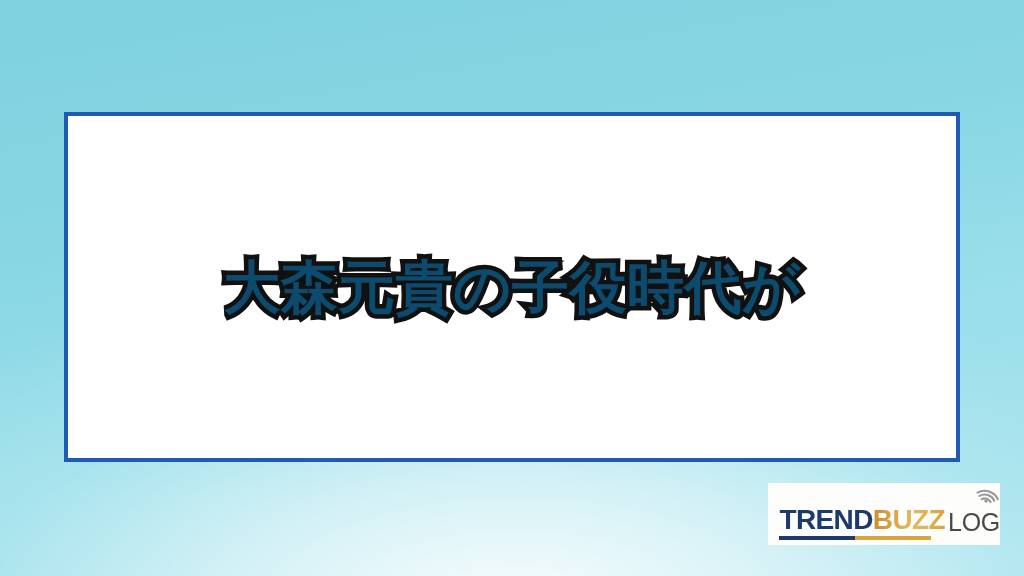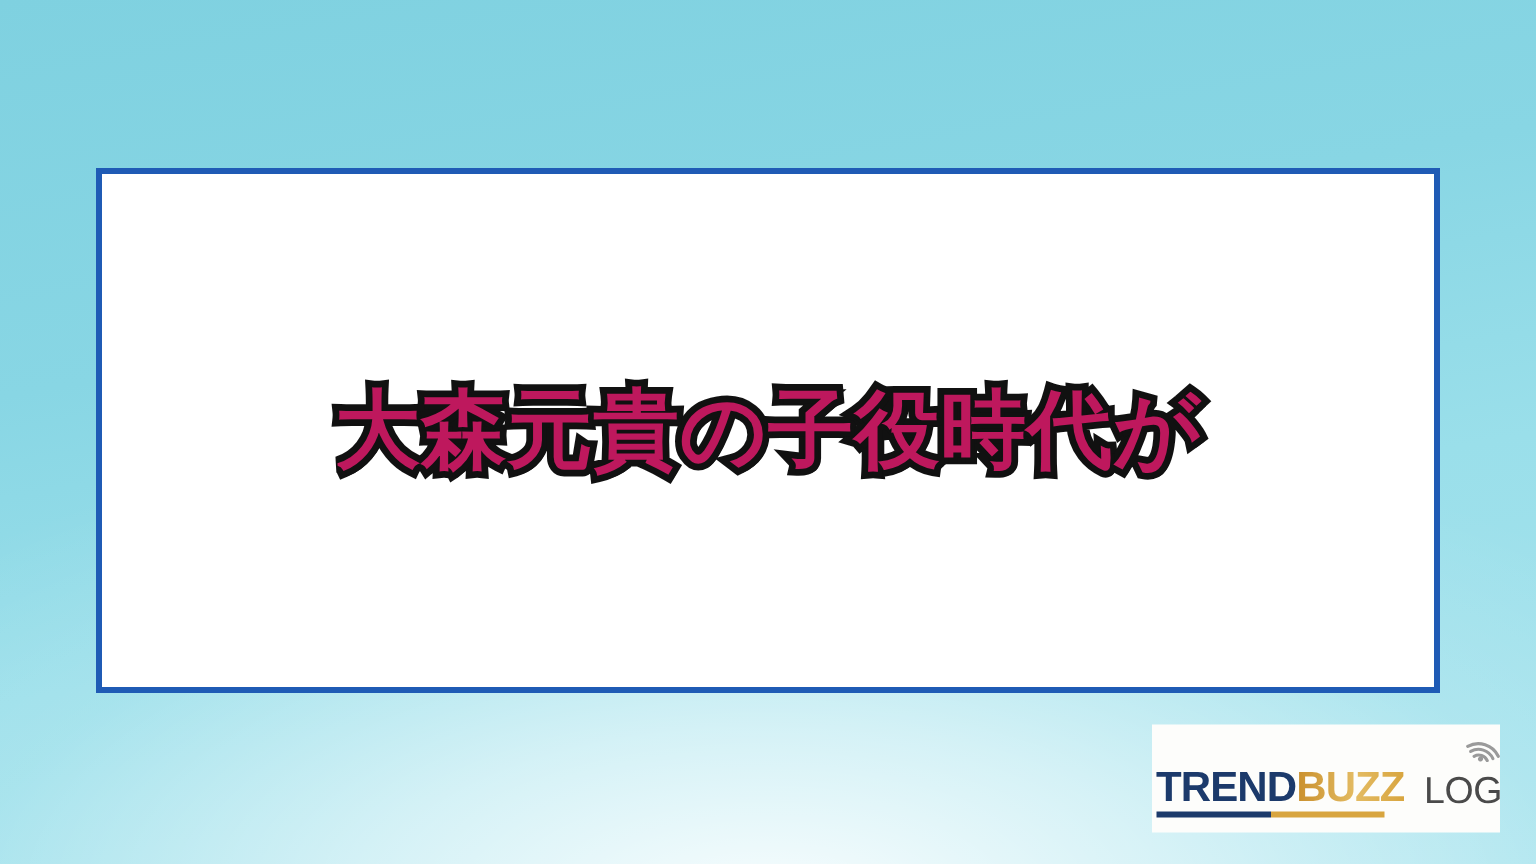--- a/index.html
+++ b/index.html
@@ -43,21 +43,21 @@
     justify-content: center;
   }
 
   #headline-text {
     text-align: center;
     line-height: 1.16;
     font-family: "DejaVu Sans", "Liberation Sans", sans-serif;
     font-weight: 700;
     font-size: 57px;
     letter-spacing: 0.5px;
-    color: #be185d;
+    color: #0c4a6e;
     -webkit-text-stroke: 9px #111111;
     paint-order: stroke fill;
     text-shadow:
       3px 3px 0 #111111,
       -1px -1px 0 #111111,
       0 3px 0 #111111;
     margin: 0;
     padding: 0 10px;
     user-select: none;
   }
@@ -65,25 +65,25 @@
     display: block;
     white-space: nowrap;
   }
 
   
   #logo-badge {
     position: absolute;
     left: 768px;
     top: 483px;
     width: 232px;
-    height: 72px;
+    height: 62px;
     background: #fdfdfb;
     display: flex;
     align-items: center;
-    justify-content: center;
+    justify-content: flex-end;
     box-sizing: border-box;
     padding-left: 4px;
   }
   #logo-lockup {
     position: relative;
     display: flex;
     align-items: flex-end;
     height: 40px;
   }
   .logo-wordmark {
@@ -100,21 +100,21 @@
                 -webkit-background-clip: text;
                 background-clip: text;
                 -webkit-text-fill-color: transparent; }
   #logo-log {
     color: #4a4a4a;
     font-family: "Liberation Sans", sans-serif;
     font-weight: 400;
     font-size: 25px;
     letter-spacing: -0.3px;
     line-height: 1;
-    margin-left: 13px;
+    margin-left: 3px;
     position: relative;
     top: 1px;
   }
   #logo-underline {
     position: absolute;
     left: 0;
     bottom: -6px;
     width: 152px;
     height: 4px;
     background: linear-gradient(90deg, #1c3a6b 0%, #1c3a6b 50%, #d8a53f 50%, #d8a53f 100%);

